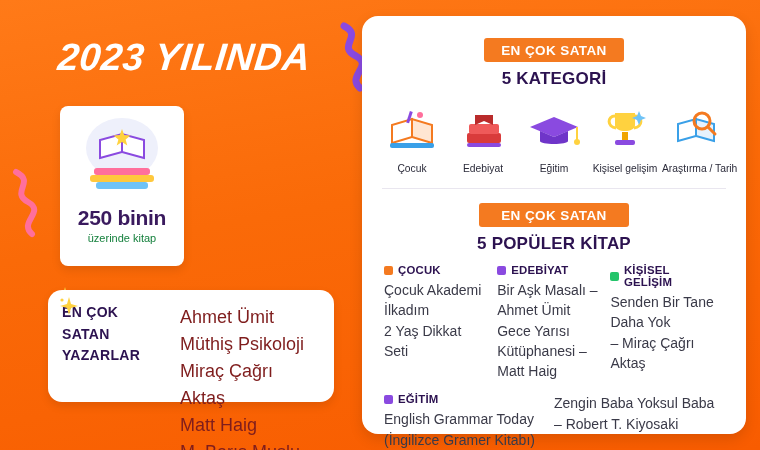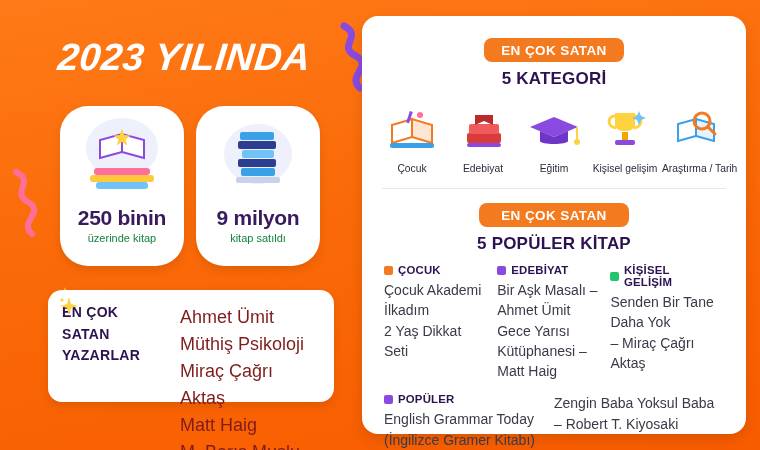--- a/index.html
+++ b/index.html
@@ -30,21 +30,21 @@
     color: #ffffff;
     letter-spacing: 0.5px;
     font-style: italic;
     transform: skewX(-6deg);
   }
 
   
   .stat-card {
     position: absolute;
     background: #ffffff;
-    border-radius: 28px;
+    border-radius: 8px;
     box-shadow: 0 4px 10px rgba(0,0,0,0.10);
   }
   .stat-1 { left: 60px; top: 106px; width: 124px; height: 160px; }
   .stat-2 { left: 196px; top: 106px; width: 124px; height: 160px; }
 
   .stat-art { position: relative; height: 86px; margin-top: 8px; }
   .stat-num {
     text-align: center;
     font-size: 21px;
     font-weight: bold;
@@ -104,21 +104,21 @@
 
   .ribbon {
     margin: 0 auto;
     width: 140px;
     background: #f47a20;
     color: #ffffff;
     font-size: 13.5px;
     font-weight: bold;
     text-align: center;
     padding: 5px 0 4px;
-    border-radius: 8px;
+    border-radius: 3px;
     letter-spacing: 0.4px;
   }
   .ribbon.wide { width: 150px; }
   .sub-head {
     text-align: center;
     font-size: 17px;
     font-weight: bold;
     color: #2c1250;
     margin-top: 7px;
     letter-spacing: 0.2px;
@@ -199,35 +199,20 @@
         <rect x="36" y="68" width="52" height="7" rx="3" fill="#6fc3f7"></rect>
         <path d="M40 44 L62 38 L62 20 L40 26 Z" fill="#ffffff" stroke="#8a4ae0" stroke-width="2"></path>
         <path d="M84 44 L62 38 L62 20 L84 26 Z" fill="#ffffff" stroke="#8a4ae0" stroke-width="2"></path>
         <path d="M62 15 l2.2 6 6.3 .4 -4.9 4 1.7 6.1 -5.3 -3.5 -5.3 3.5 1.7 -6.1 -4.9 -4 6.3 -.4 Z" fill="#ffd23f"></path>
       </svg>
     </div>
     <div class="stat-num">250 binin</div>
     <div class="stat-sub">üzerinde kitap</div>
   </div>
 
-  <div class="stat-card stat-2">
-    <div class="stat-art">
-      <svg width="124" height="86" viewBox="0 0 124 86">
-        <ellipse cx="62" cy="40" rx="34" ry="30" fill="#eef0fb"></ellipse>
-        <rect x="44" y="18" width="34" height="8" rx="2" fill="#3aa0e8"></rect>
-        <rect x="42" y="27" width="38" height="8" rx="2" fill="#2c3e8f"></rect>
-        <rect x="46" y="36" width="32" height="8" rx="2" fill="#6fc3f7"></rect>
-        <rect x="42" y="45" width="38" height="8" rx="2" fill="#2c3e8f"></rect>
-        <rect x="45" y="54" width="34" height="8" rx="2" fill="#3aa0e8"></rect>
-        <rect x="40" y="63" width="44" height="6" rx="2" fill="#c9d2ea"></rect>
-      </svg>
-    </div>
-    <div class="stat-num">9 milyon</div>
-    <div class="stat-sub">kitap satıldı</div>
-  </div>
 
   <div class="authors-card">
     <div class="authors-left">
       <div>EN ÇOK</div>
       <div>SATAN</div>
       <div>YAZARLAR</div>
     </div>
     <div class="authors-right">
       <div>Ahmet Ümit</div>
       <div>Müthiş Psikoloji</div>
@@ -351,21 +336,21 @@
             <div>Senden Bir Tane Daha Yok</div>
             <div>– Miraç Çağrı Aktaş</div>
           </div>
         </div>
       </div>
 
       <div class="brow">
         <div class="bcell half">
           <div class="bhead">
             <span class="dot" style="background:#8a4ae0"></span>
-            <span>POPÜLER</span>
+            <span>EĞİTİM</span>
           </div>
           <div class="bbody">
             <div>English Grammar Today</div>
             <div>(İngilizce Gramer Kitabı) – Murat Kurt</div>
           </div>
         </div>
         <div class="bcell half">
           <div class="bbody">
             <div>Zengin Baba Yoksul Baba</div>
             <div>– Robert T. Kiyosaki</div>

